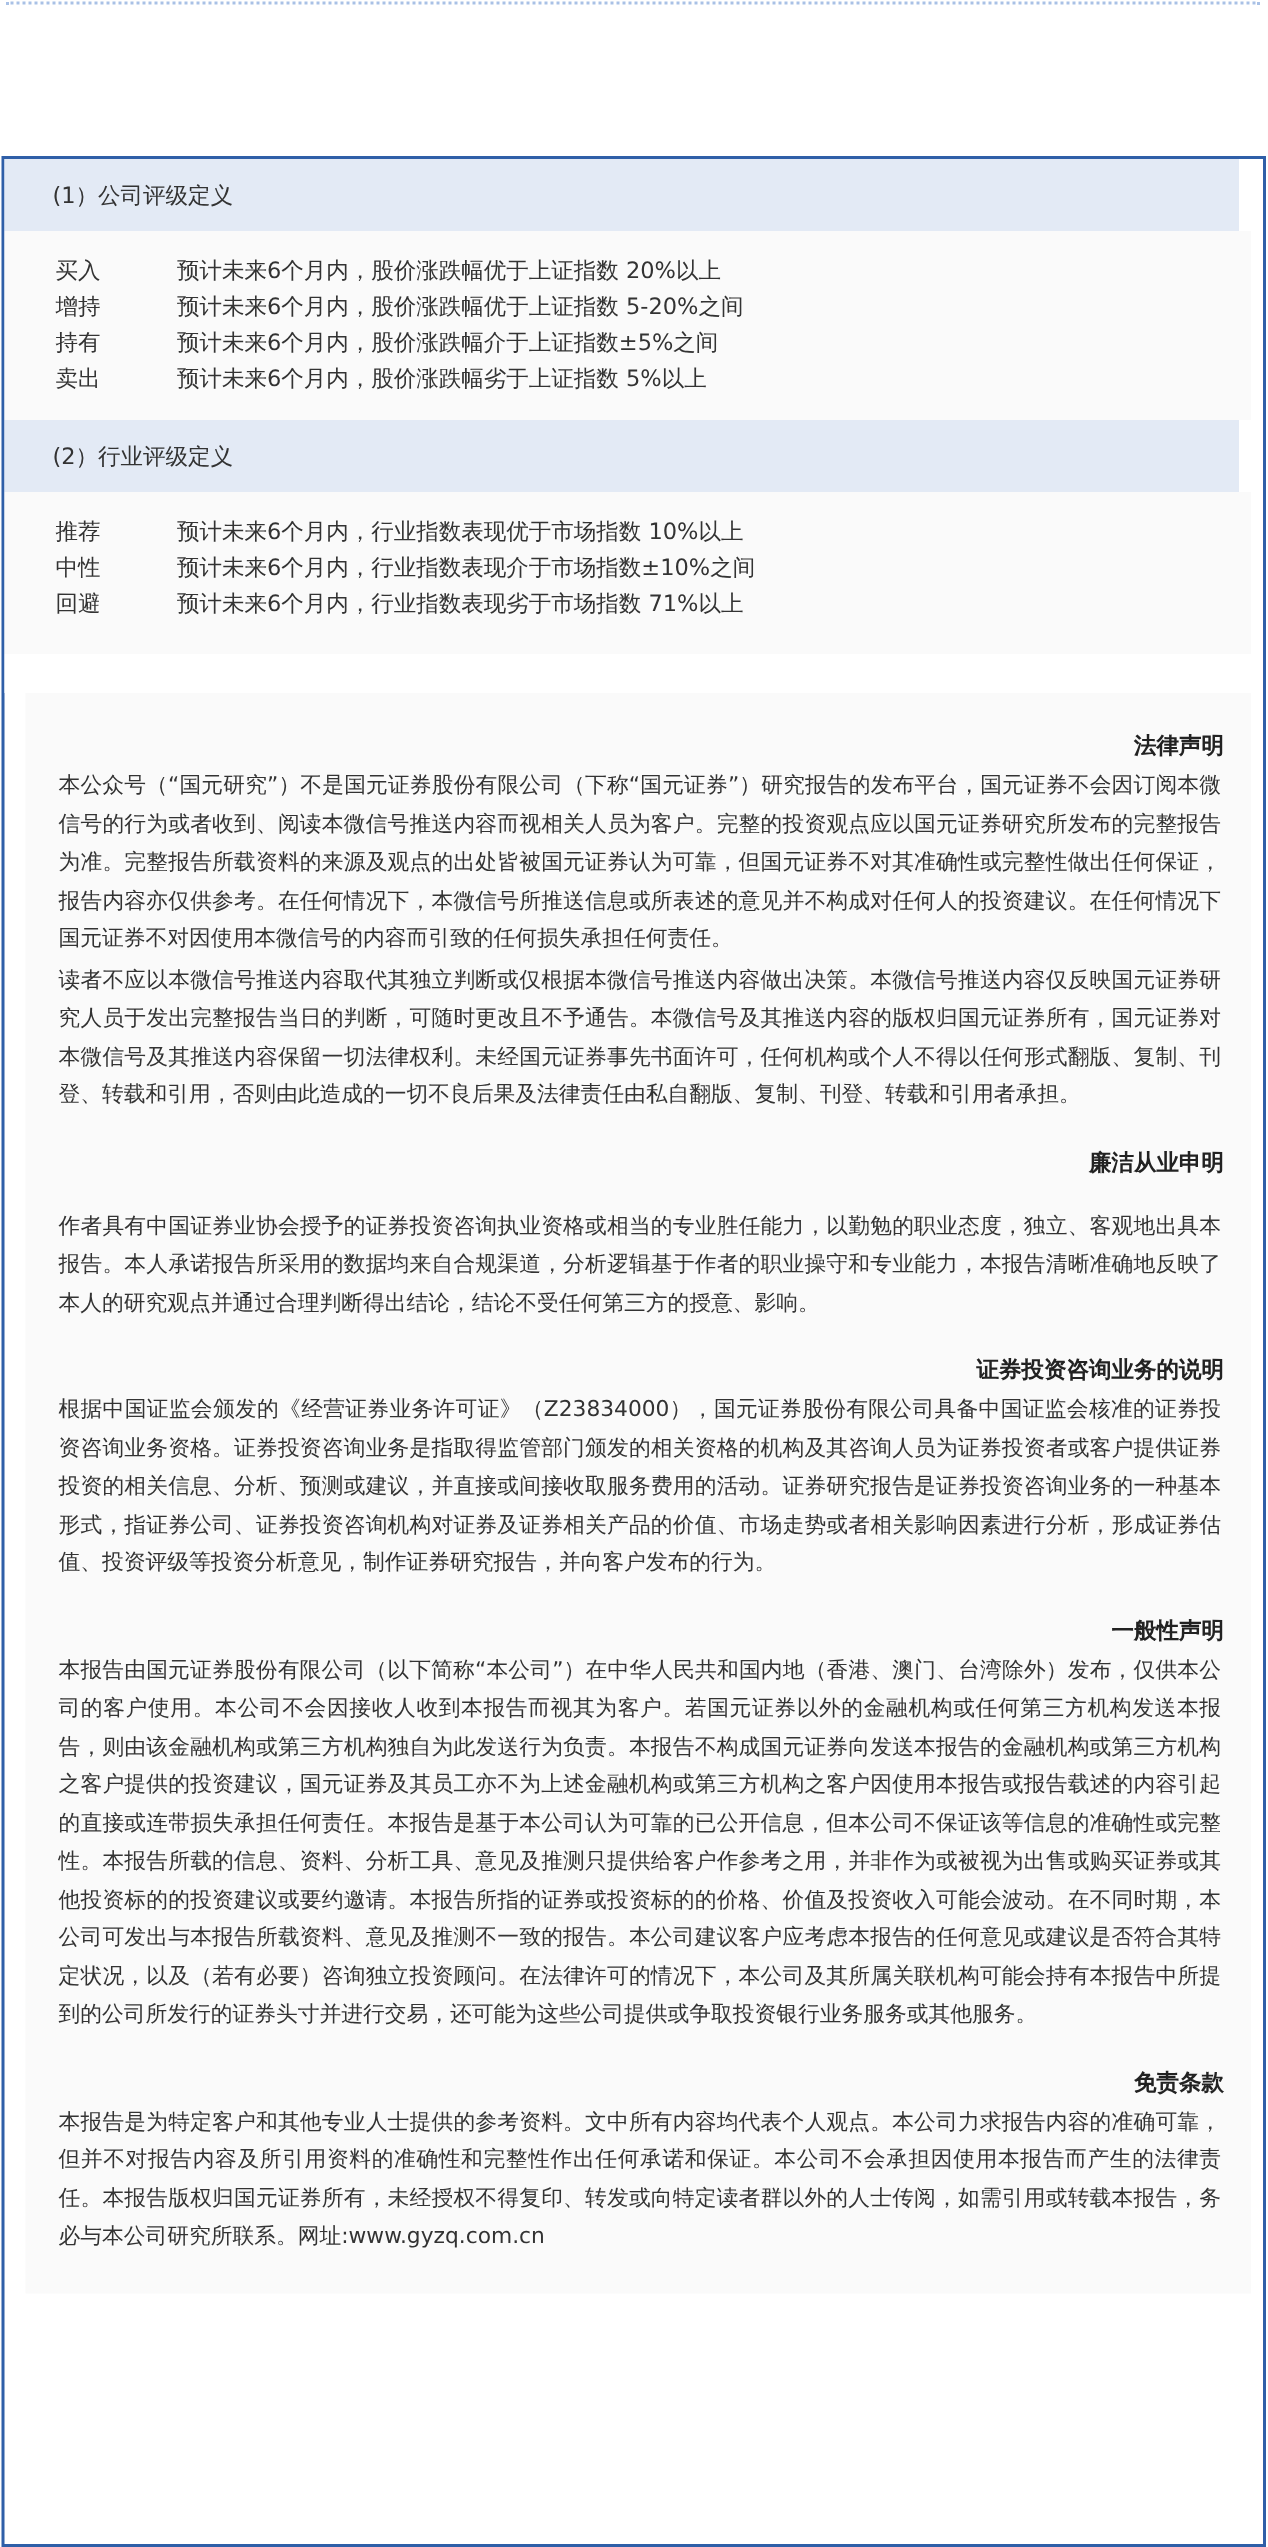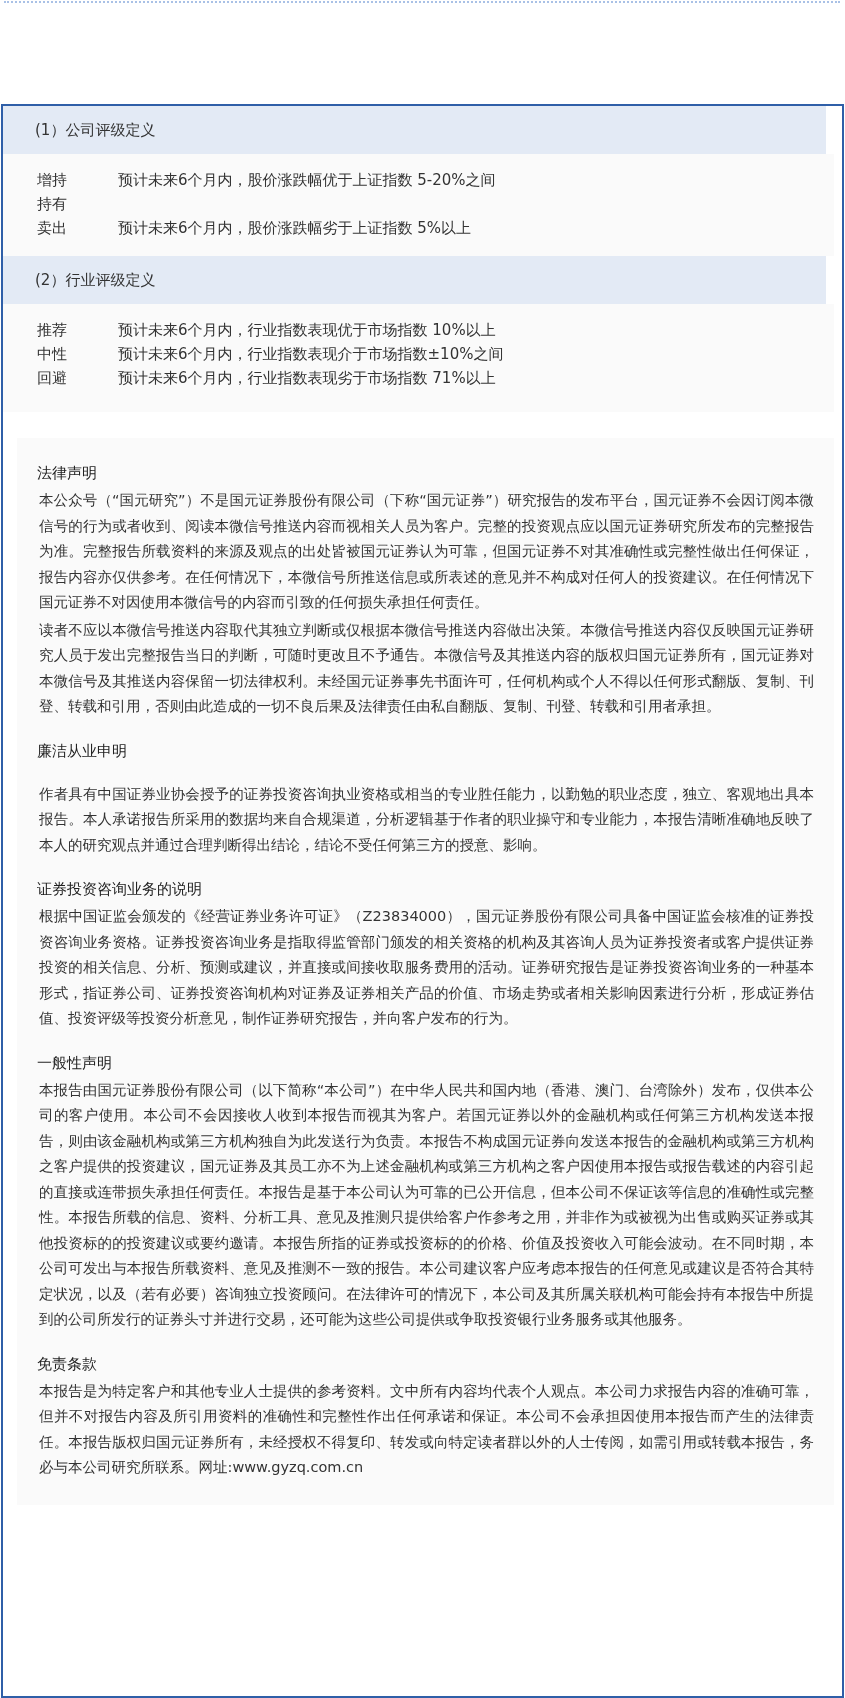--- a/index.html
+++ b/index.html
@@ -32,41 +32,46 @@
   .row .desc { flex: 1; }
   .rows.second { padding-bottom: 22px; }
   .gap { height: 26px; background: #ffffff; }
   .legal {
     background: #fafafa; margin: 0 8px 0 14px; padding: 22px 18px 22px 20px;
     font-size: 14.5px; line-height: 25.5px; color: #333;
   }
   .legal-section { margin-bottom: 18px; }
   .legal-section:last-child { margin-bottom: 0; }
   .legal-title {
-    text-align: left; font-weight: normal; font-size: 15px; line-height: 26px; color: #222;
+    text-align: right; font-weight: bold; font-size: 15px; line-height: 26px; color: #222;
   }
   .legal-para { text-align: justify; margin: 2px; }
 </style>
 </head>
 <body>
 
 <div class="dotted-rule"></div>
 
 <div class="outer-box">
 
   <div class="section-head">
     <span>(1）公司评级定义</span>
   </div>
   <div class="rows">
     <div class="row">
+      <span class="label">买入</span>
+      <span class="desc">预计未来6个月内，股价涨跌幅优于上证指数 20%以上</span>
+    </div>
+    <div class="row">
       <span class="label">增持</span>
       <span class="desc">预计未来6个月内，股价涨跌幅优于上证指数 5-20%之间</span>
     </div>
     <div class="row">
       <span class="label">持有</span>
+      <span class="desc">预计未来6个月内，股价涨跌幅介于上证指数±5%之间</span>
     </div>
     <div class="row">
       <span class="label">卖出</span>
       <span class="desc">预计未来6个月内，股价涨跌幅劣于上证指数 5%以上</span>
     </div>
   </div>
 
   <div class="section-head">
     <span>(2）行业评级定义</span>
   </div>

